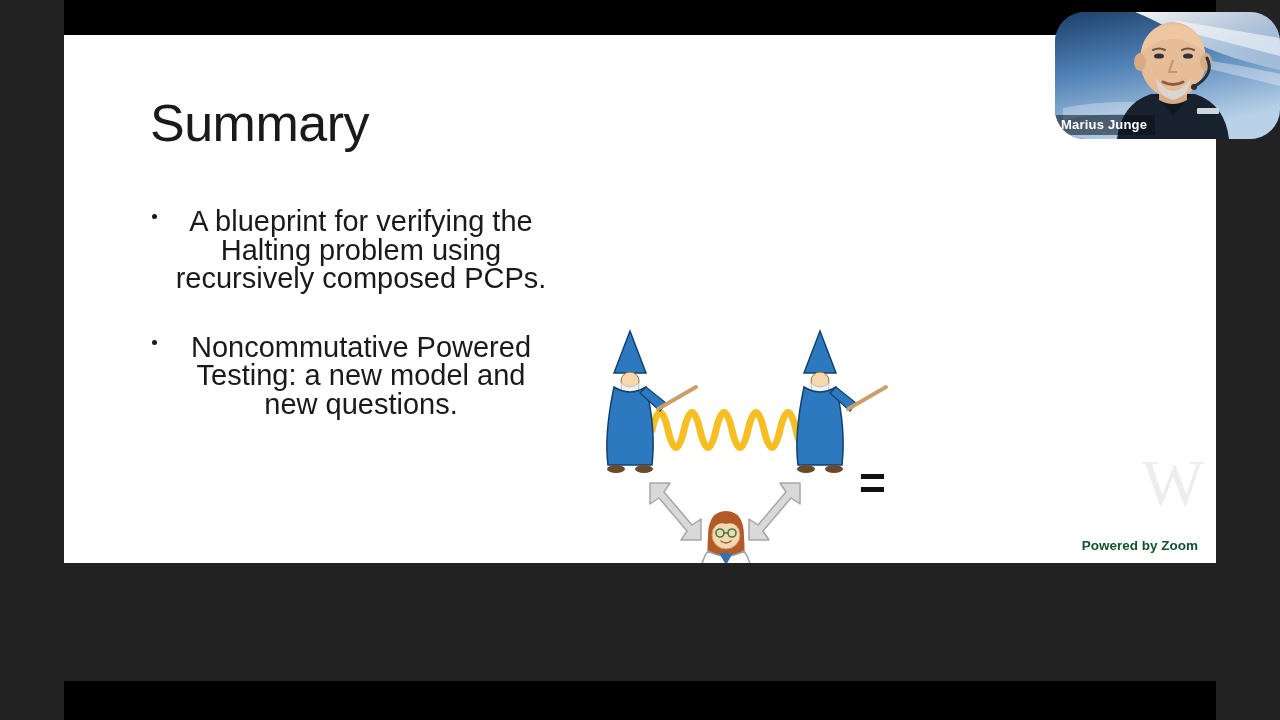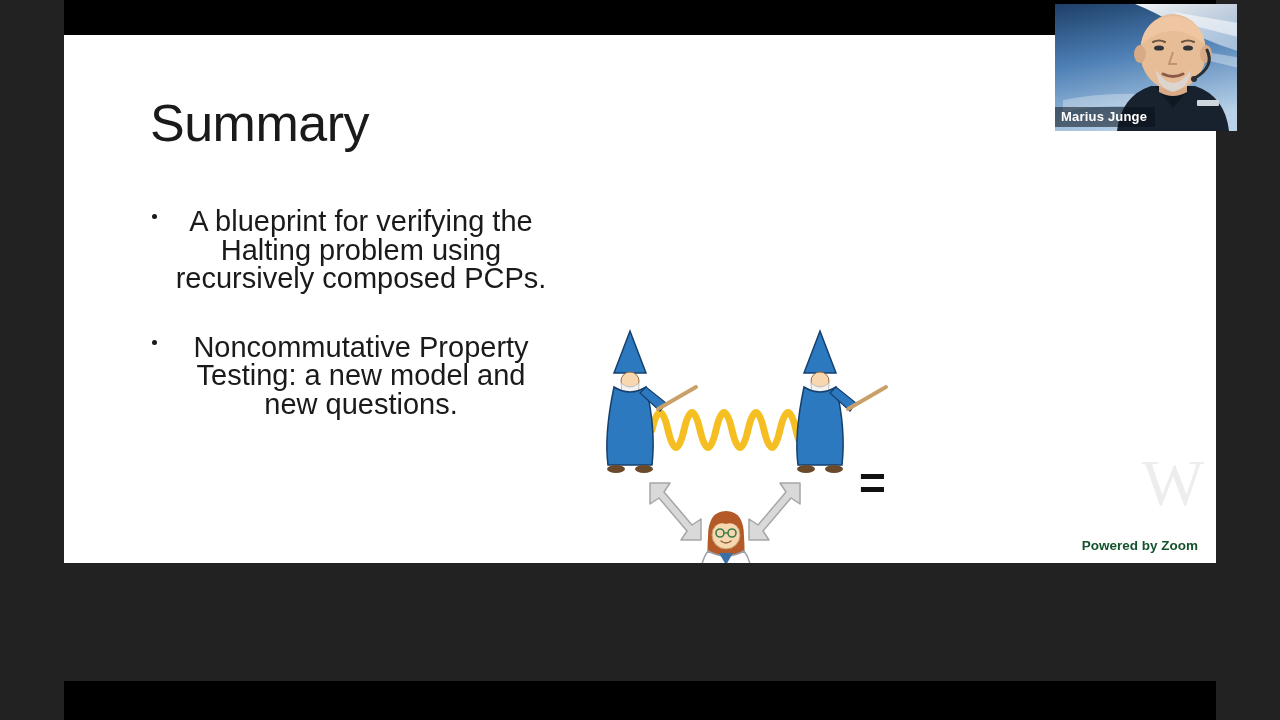--- a/index.html
+++ b/index.html
@@ -179,25 +179,26 @@
     font-weight: 700;
     color: #14532d;
     text-shadow: 0 1px 1px rgba(255,255,255,0.9);
     white-space: nowrap;
   }
 
   
   .video-tile {
     position: absolute;
     left: 1055px;
-    top: 4px;
-    width: 182px;
+    top: 12px;
+    width: 225px;
     height: 127px;
     overflow: hidden;
     background: #2b4f76;
+    border-radius: 30px;
   }
   .video-name {
     position: absolute;
     left: 0;
     bottom: 4px;
     padding: 2px 8px 3px 6px;
     background: rgba(10,16,24,0.55);
     color: #ffffff;
     font-size: 13px;
     font-weight: 700;
@@ -221,21 +222,21 @@
 
     <div class="slide-title">Summary</div>
 
     <div class="bullets">
       <div class="bullet-row">
         <span class="bullet-dot"></span>
         <span class="bullet-text">A blueprint for verifying the Halting problem using recursively composed PCPs.</span>
       </div>
       <div class="bullet-row">
         <span class="bullet-dot"></span>
-        <span class="bullet-text">Noncommutative Property Testing: a new model and new questions.</span>
+        <span class="bullet-text">Noncommutative Powered Testing: a new model and new questions.</span>
       </div>
     </div>
 
     <div class="diagram">
       <svg width="340" height="300" viewBox="0 0 340 300">
 
         <path d="M78,105 Q86,70 94,105 T110,105 T126,105 T142,105 T158,105 T174,105 T190,105 T206,105 T222,105 T238,105" fill="none" stroke="#F5BE22" stroke-width="7" stroke-linecap="round"></path>
 
         <g>
 

